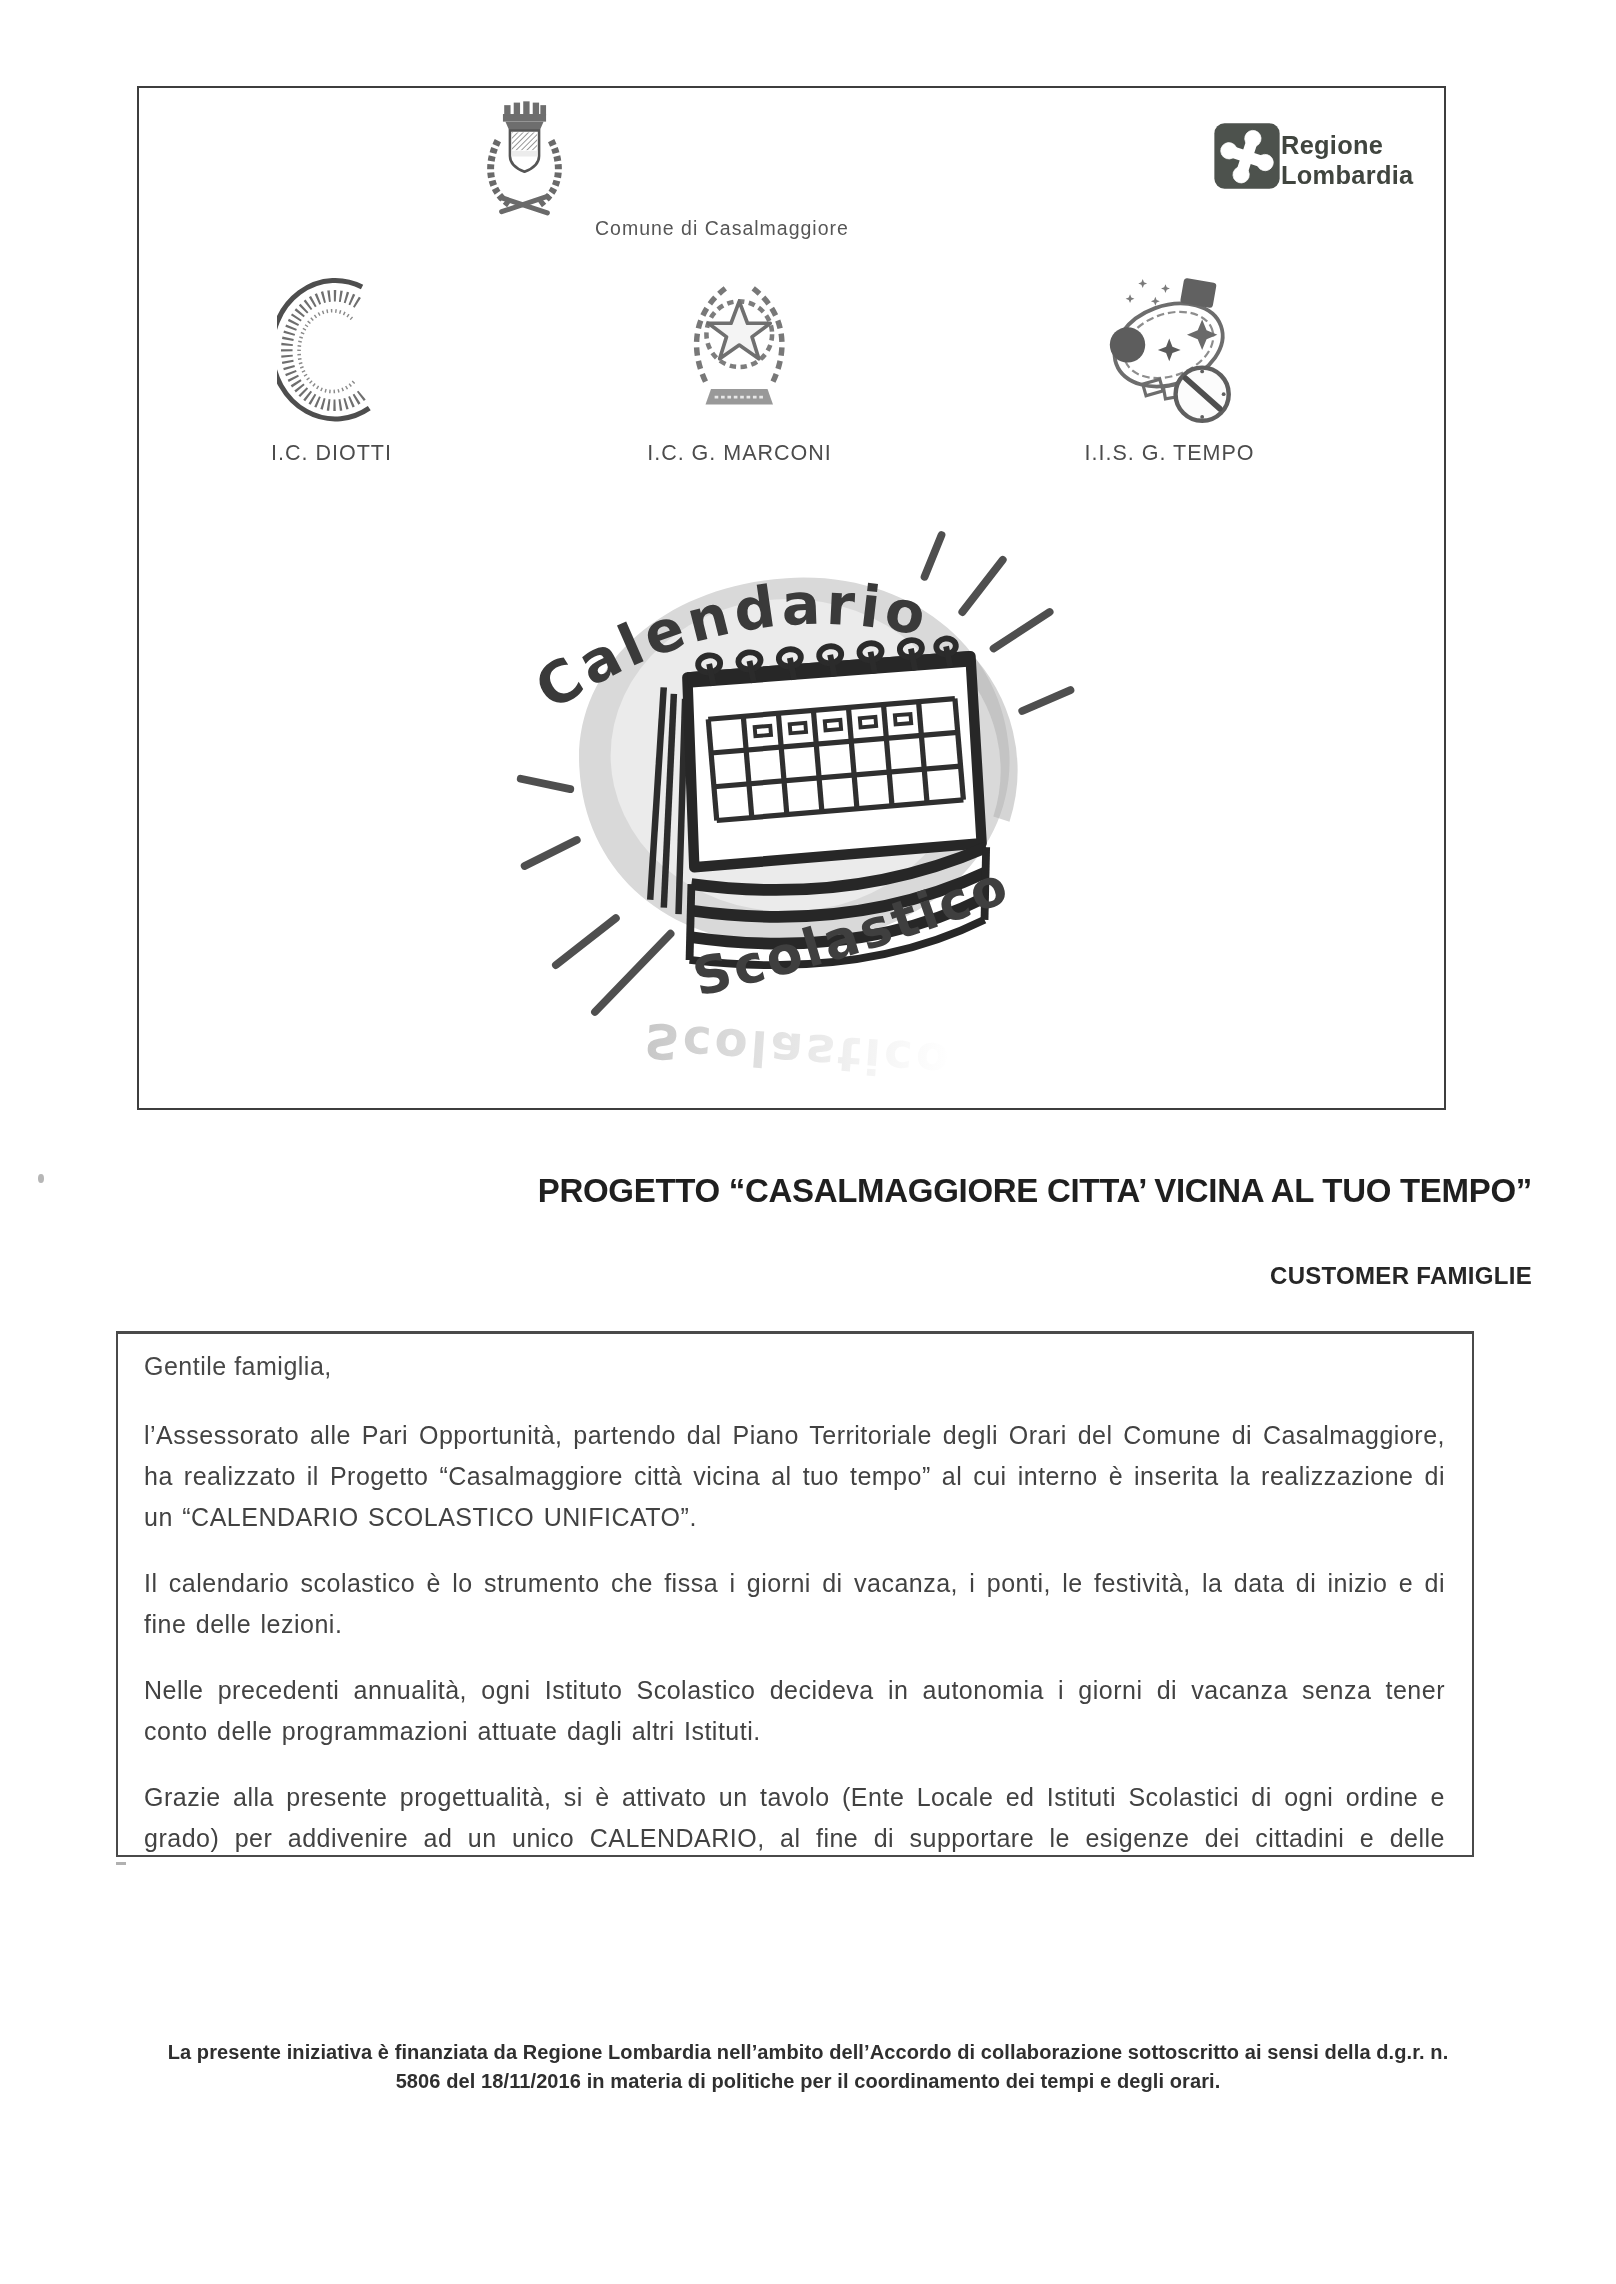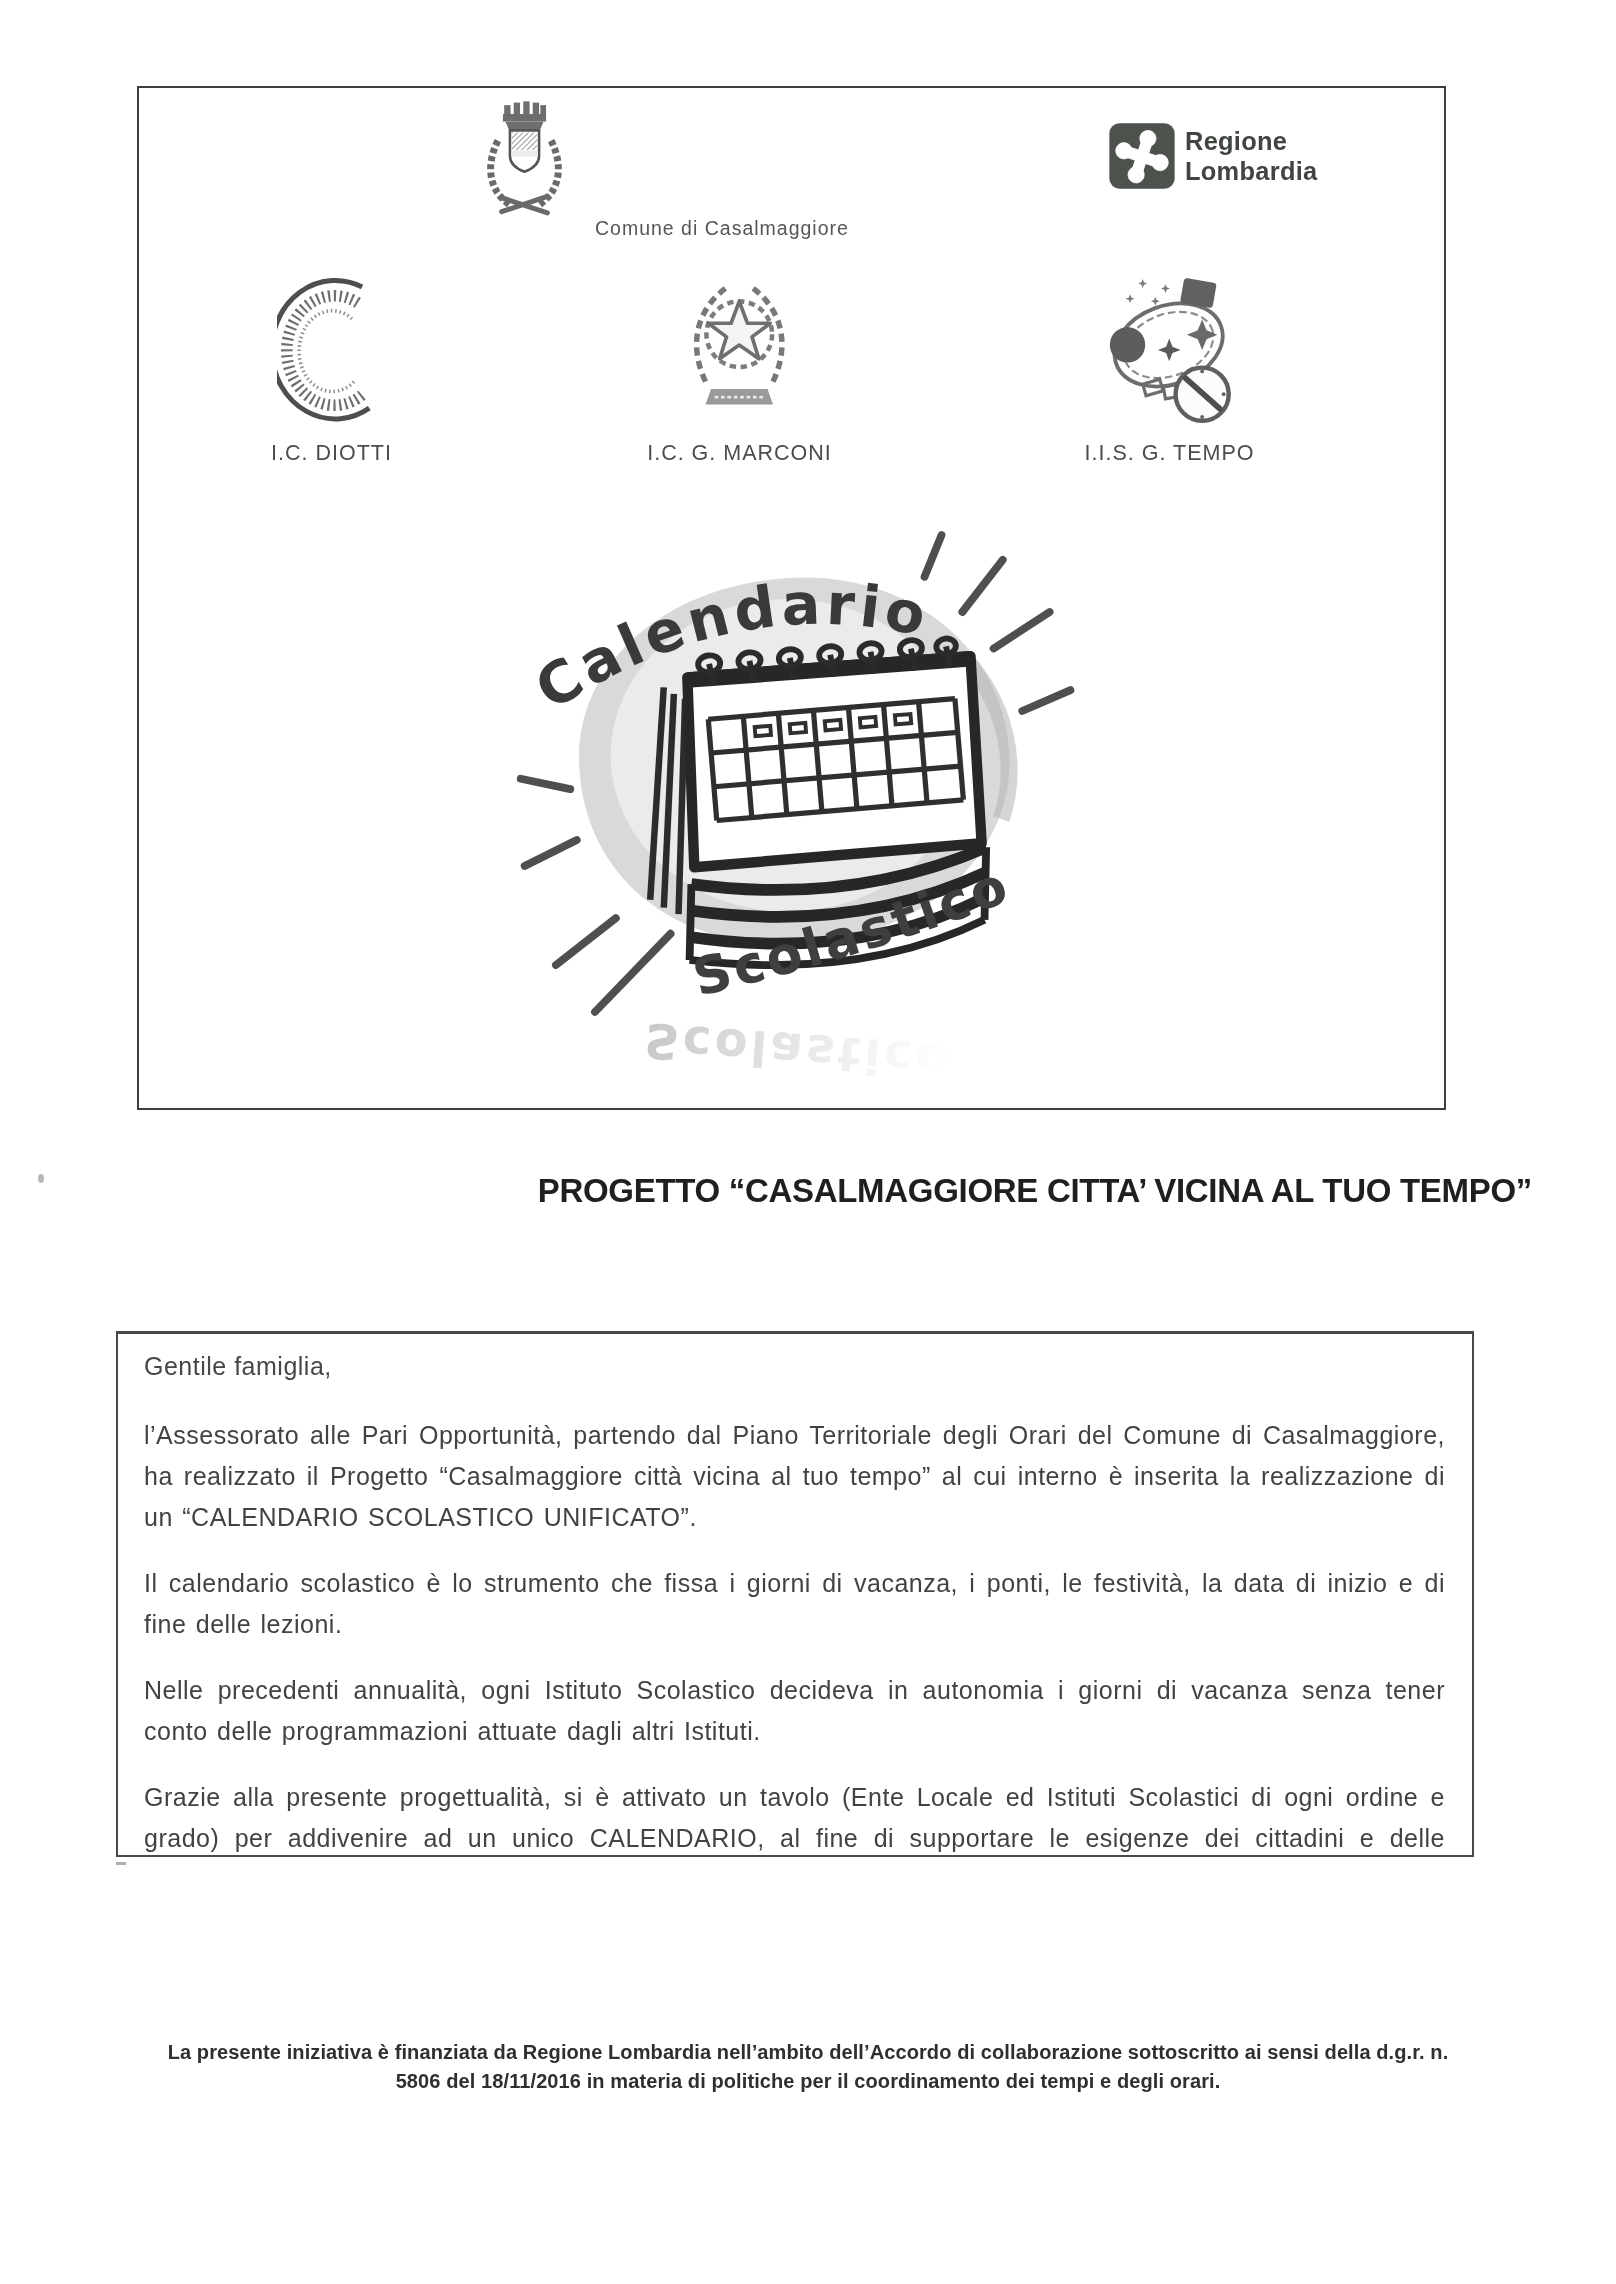--- a/index.html
+++ b/index.html
@@ -16,21 +16,21 @@
   .header-box {
     position: absolute; left: 137px; top: 86px;
     width: 1309px; height: 1024px;
     border: 2.6px solid #3e3e3e;
   }
   .comune-crest { position:absolute; left: 334px; top: 6.5px; width: 103px; height: 130px; }
   .comune-caption {
     position:absolute; left: 456px; top: 98px;
     font-size: 19.5px; letter-spacing: 1px; color: #565656; margin-top: 31px;
   }
-  .regione { position:absolute; left: 969px; top: 34px; display:flex; align-items:flex-start; gap: 9px; }
+  .regione { position:absolute; left: 1074px; top: 34px; display:flex; align-items:flex-end; }
   .regione-square { width: 68px; height: 68px; flex: 0 0 auto; }
   .regione-text {
     font-size: 25.4px; font-weight: bold; line-height: 30px;
     color: #40453f; letter-spacing: 0.3px; padding-top: 3.9px;
   }
   .institute { position: absolute; top: 186px; width: 215px; text-align: center; }
   .institute svg { height: 155px; }
   .institute-label {
     margin-top: 10.4px; font-size: 21.5px; letter-spacing: 1px; color: #4c4c4c;
   }
@@ -267,20 +267,21 @@
       <text font-family="DejaVu Sans, sans-serif" font-size="80" font-weight="bold" fill="#3f3f3f" letter-spacing="5">
         <textPath href="#arcBottom">Scolastico</textPath>
       </text>
 
       <text transform="translate(450 800) scale(1 -1) rotate(-4)" text-anchor="middle" font-family="DejaVu Sans, sans-serif" font-size="74" font-weight="bold" fill="url(#fadeGrad)" letter-spacing="5">Scolastico</text>
     </svg>
   </div>
 
   <div class="title-block">
     <div class="doc-title">PROGETTO “CASALMAGGIORE CITTA’ VICINA AL TUO TEMPO”</div>
+    <div class="doc-subtitle">CUSTOMER FAMIGLIE</div>
   </div>
 
   <div class="letter-box">
     <div class="salutation">Gentile famiglia,</div>
     <p class="body-par">l’Assessorato alle Pari Opportunità, partendo dal Piano Territoriale degli Orari del Comune di Casalmaggiore, ha realizzato il Progetto “Casalmaggiore città vicina al tuo tempo” al cui interno è inserita la realizzazione di un “CALENDARIO SCOLASTICO UNIFICATO”.</p>
     <p class="body-par">Il calendario scolastico è lo strumento che fissa i giorni di vacanza, i ponti, le festività, la data di inizio e di fine delle lezioni.</p>
     <p class="body-par">Nelle precedenti annualità, ogni Istituto Scolastico decideva in autonomia i giorni di vacanza senza tener conto delle programmazioni attuate dagli altri Istituti.</p>
     <p class="body-par">Grazie alla presente progettualità, si è attivato un tavolo (Ente Locale ed Istituti Scolastici di ogni ordine e grado) per addivenire ad un unico CALENDARIO, al fine di supportare le esigenze dei cittadini e delle cittadine nell’organizzazione temporale della famiglia.</p>
   </div>
 

